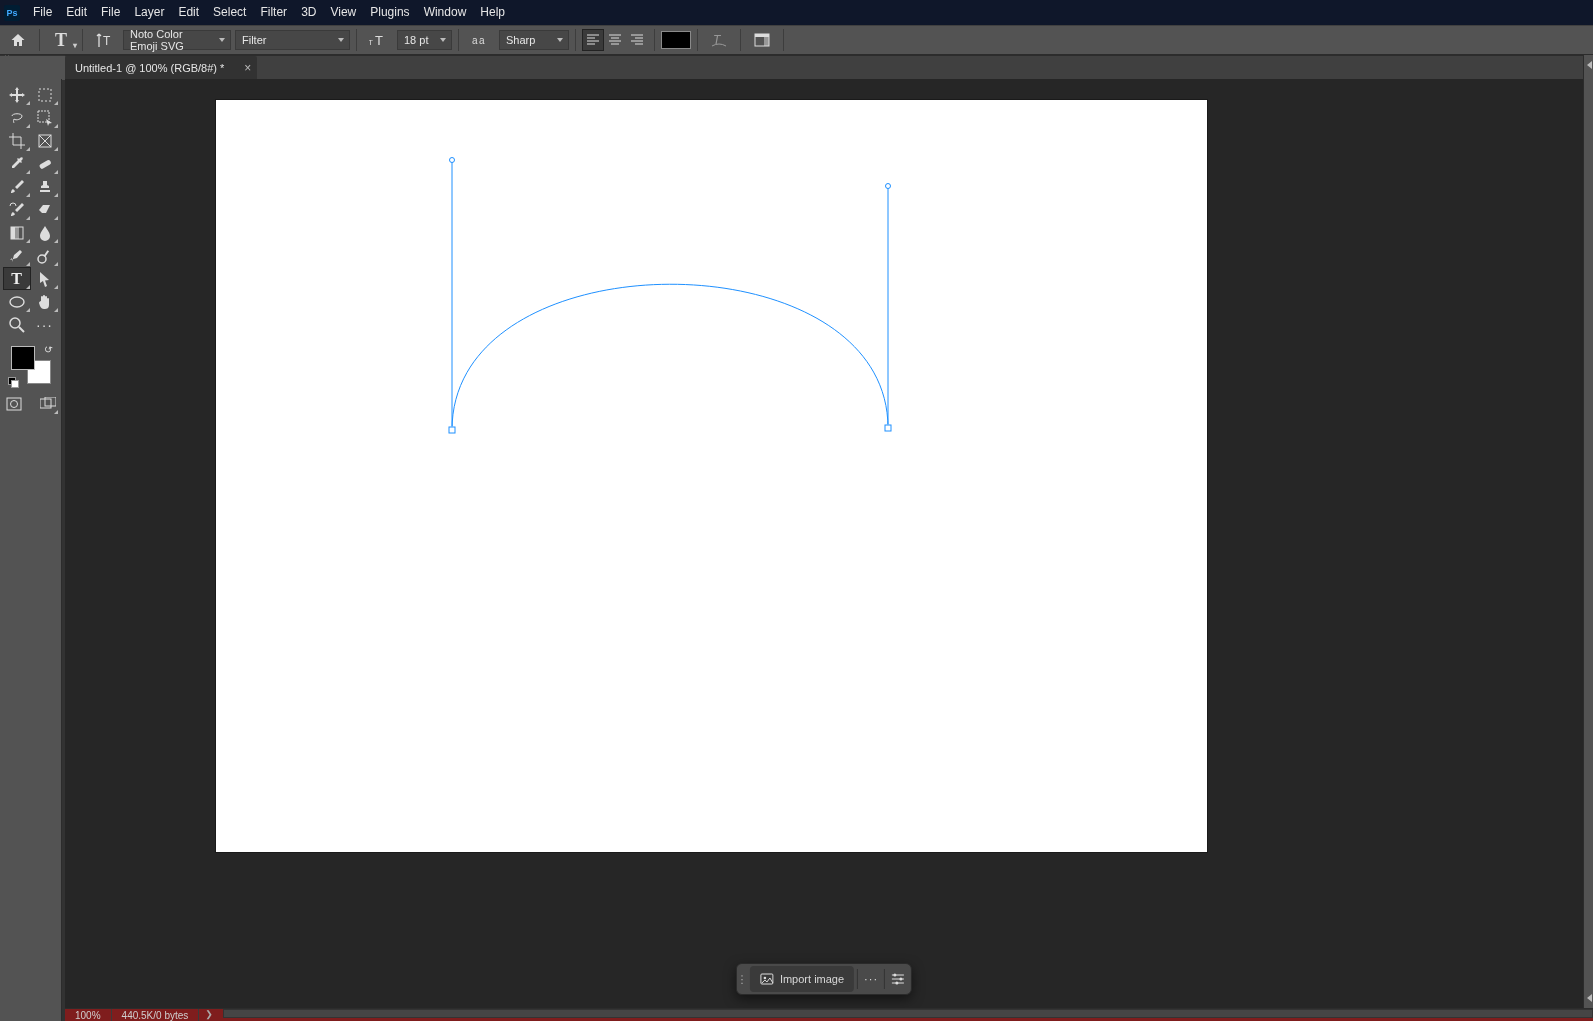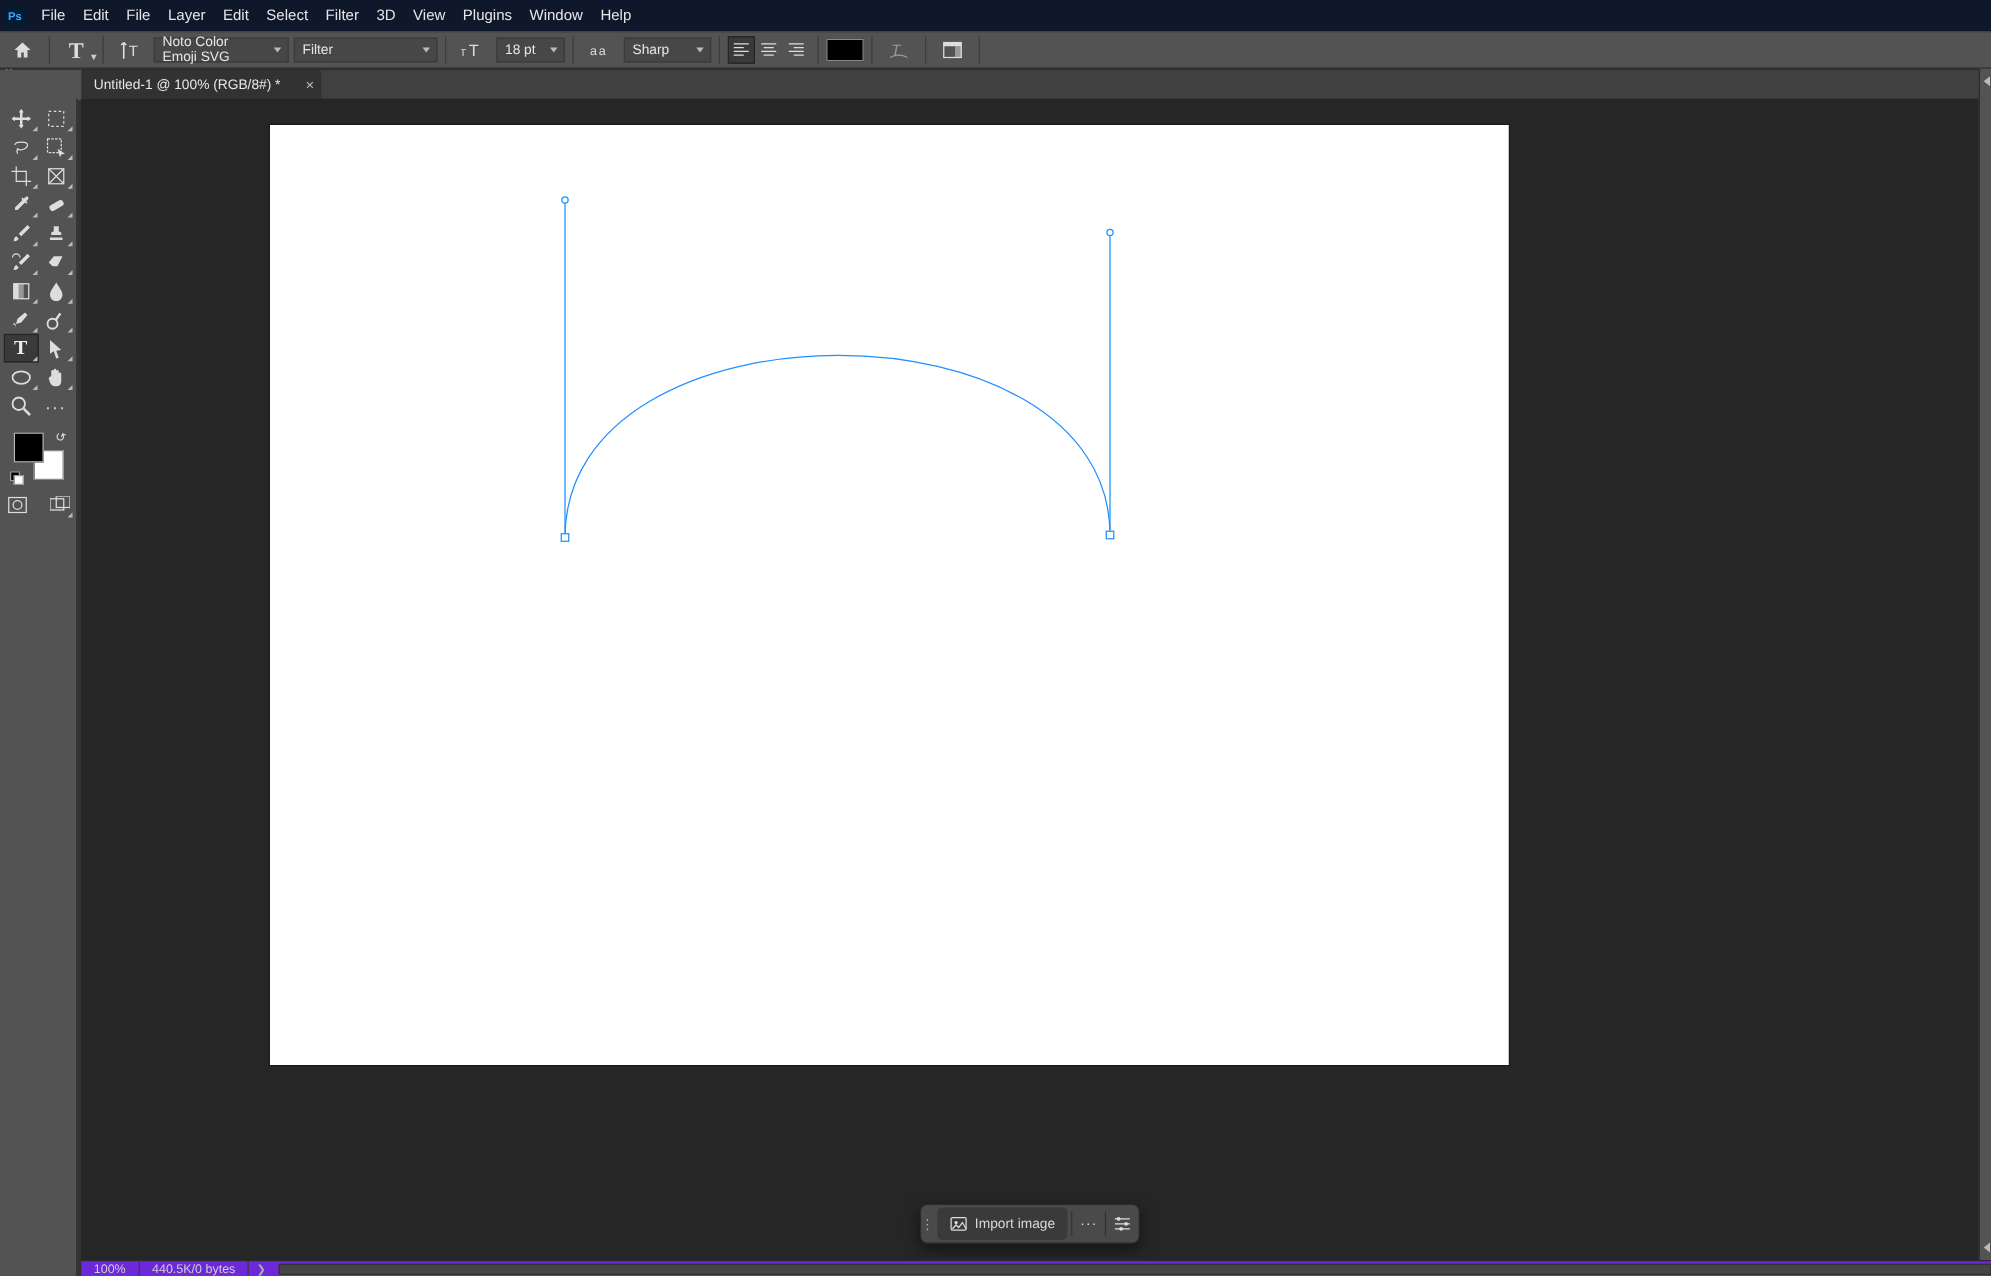--- a/index.html
+++ b/index.html
@@ -58,21 +58,21 @@
 .handle{ position:absolute; width:6px; height:6px; background:#fff; border:1px solid #1e90ff; border-radius:50%; transform:translate(-50%,-50%);}
 
 
 .ctb{ position:absolute; left:50%; transform:translateX(-50%); bottom:13px; height:32px; display:flex; align-items:center; background:#4a4a4a; border:1px solid #2a2a2a; border-radius:6px; box-shadow:0 4px 12px rgba(0,0,0,.5); overflow:hidden;}
 .ctb-handle{ width:10px; align-self:stretch; display:flex; align-items:center; justify-content:center; color:#aaa; cursor:grab;}
 .ctb-btn{ height:26px; display:flex; align-items:center; gap:6px; padding:0 10px; margin:0 3px; background:#3a3a3a; border-radius:4px; font-size:11px; cursor:default;}
 .ctb-icon{ width:26px; display:flex; align-items:center; justify-content:center; cursor:default;}
 .ctb-sep{ width:1px; height:20px; background:#333;}
 
 
-.statusbar{ position:absolute; left:65px; right:0; bottom:0; height:13px; background:#6d28d9; border-top:1px solid #2c2c2c; display:flex; align-items:center; font-size:10px; color:#cfcfcf;}
+.statusbar{ position:absolute; left:65px; right:0; bottom:0; height:13px; background:#7f1d1d; border-top:1px solid #2c2c2c; display:flex; align-items:flex-start; font-size:10px; color:#cfcfcf;}
 .statusbar .seg{ padding:0 10px; height:100%; display:flex; align-items:center; border-right:1px solid #3a3a3a;}
 .statusbar .chev{ font-size:9px; color:#aaa; padding:0 6px;}
 .statusbar .scroll{ flex:1; background:#454545; margin-left:4px; height:9px; border:1px solid #333;}
 
 </style>
 </head>
 <body>
 
 <div class="menubar">
   <div class="ps-logo">Ps</div>

